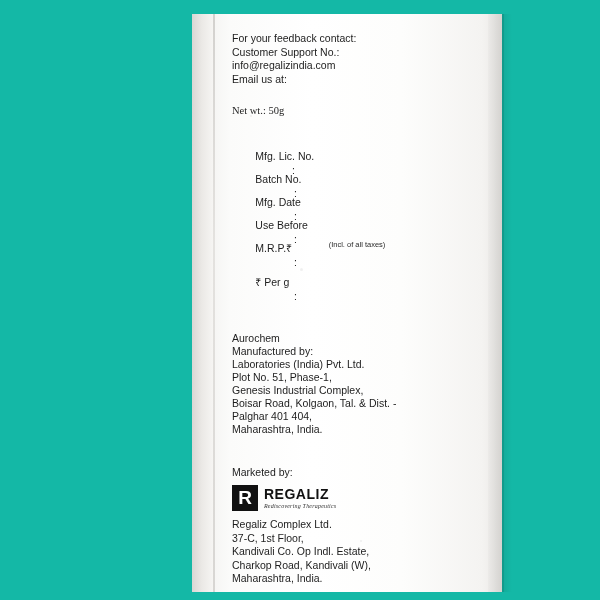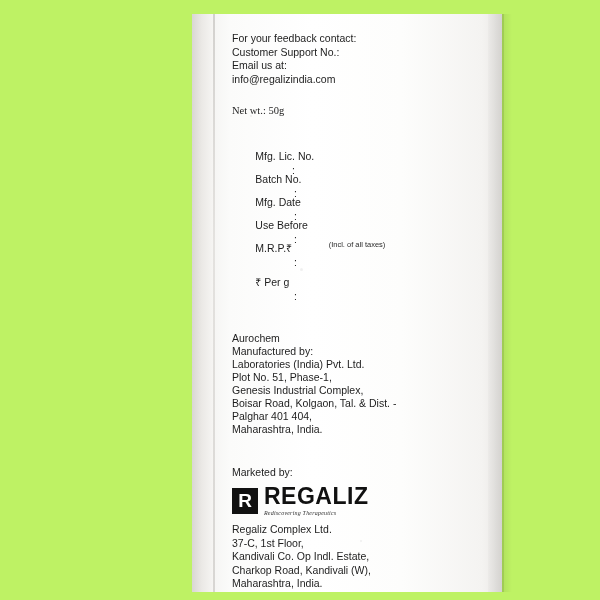--- a/index.html
+++ b/index.html
@@ -8,21 +8,21 @@
     width: 600px;
     height: 600px;
     background: #ffffff;
     font-family: "Liberation Sans", sans-serif;
   }
 
   #scene {
     position: relative;
     width: 600px;
     height: 600px;
-    background: #bef264;
+    background: #14b8a6;
     overflow: hidden;
   }
 
   
   .carton {
     position: absolute;
     left: 192px;
     top: 14px;
     width: 310px;
     height: 578px;
@@ -137,21 +137,21 @@
     line-height: 26px;
     text-align: center;
     font-family: "Liberation Sans", sans-serif;
   }
   .logo-text {
     display: flex;
     flex-direction: column;
     line-height: 1;
   }
   .logo-word {
-    font-size: 23px;
+    font-size: 14px;
     font-weight: bold;
     letter-spacing: 0.5px;
     color: #111111;
   }
   .logo-tag {
     font-size: 6px;
     color: #333333;
     letter-spacing: .2px;
     margin-top: 2px;
     font-family: "Liberation Serif", serif;
@@ -178,22 +178,22 @@
 
   <div class="speck" style="left:300px; top:268px; width:3px; height:3px;"></div>
   <div class="speck" style="left:360px; top:540px; width:2px; height:2px;"></div>
   <div class="speck" style="left:250px; top:115px; width:2px; height:2px;"></div>
 
   <div class="content">
 
     <div class="block">
       <div class="line">For your feedback contact:</div>
       <div class="line">Customer Support No.:</div>
+      <div class="line">info@regalizindia.com</div>
       <div class="line">Email us at:</div>
-      <div class="line">info@regalizindia.com</div>
     </div>
 
     <div class="sp-18"></div>
 
     <div class="line netwt">Net wt.: 50g</div>
 
     <div class="sp-10"></div>
 
     <div>
       <div class="field">

